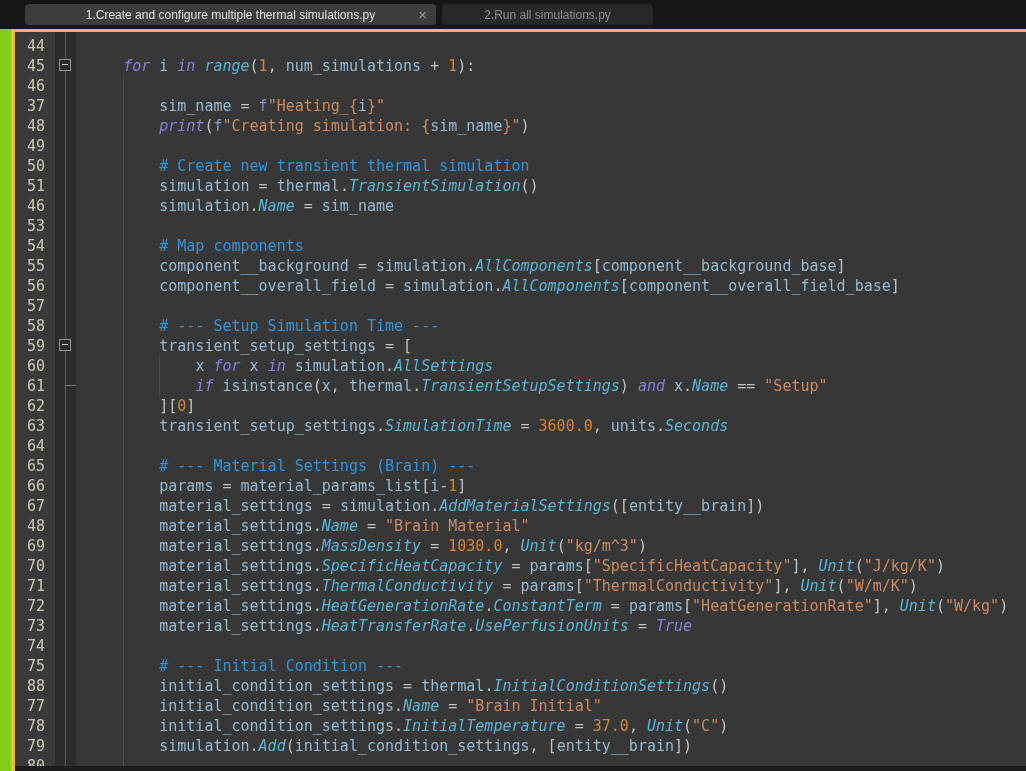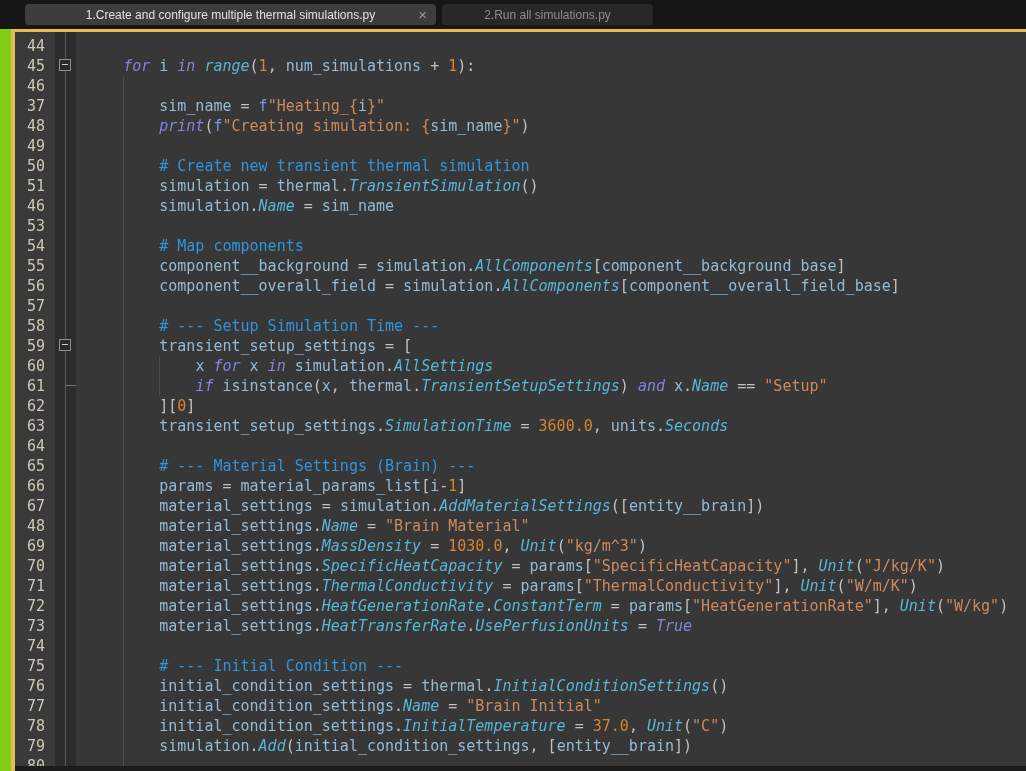--- a/index.html
+++ b/index.html
@@ -220,21 +220,21 @@
             <span class="ln">74</span>
             <i class="guide" style="left: 108px;"></i>
             <span class="code"></span>
           </div>
           <div class="row">
             <span class="ln">75</span>
             <i class="guide" style="left: 108px;"></i>
             <span class="code"><span class="tk-t">        </span><span class="tk-c"># --- Initial Condition ---</span></span>
           </div>
           <div class="row">
-            <span class="ln">76</span>
+            <span class="ln">88</span>
             <i class="guide" style="left: 108px;"></i>
             <span class="code"><span class="tk-t">        </span><span class="tk-v">initial_condition_settings</span><span class="tk-t"> </span><span class="tk-o">=</span><span class="tk-t"> </span><span class="tk-v">thermal</span><span class="tk-o">.</span><span class="tk-a">InitialConditionSettings</span><span class="tk-o">()</span></span>
           </div>
           <div class="row">
             <span class="ln">77</span>
             <i class="guide" style="left: 108px;"></i>
             <span class="code"><span class="tk-t">        </span><span class="tk-v">initial_condition_settings</span><span class="tk-o">.</span><span class="tk-a">Name</span><span class="tk-t"> </span><span class="tk-o">=</span><span class="tk-t"> </span><span class="tk-s">"Brain Initial"</span></span>
           </div>
           <div class="row">
             <span class="ln">78</span>

